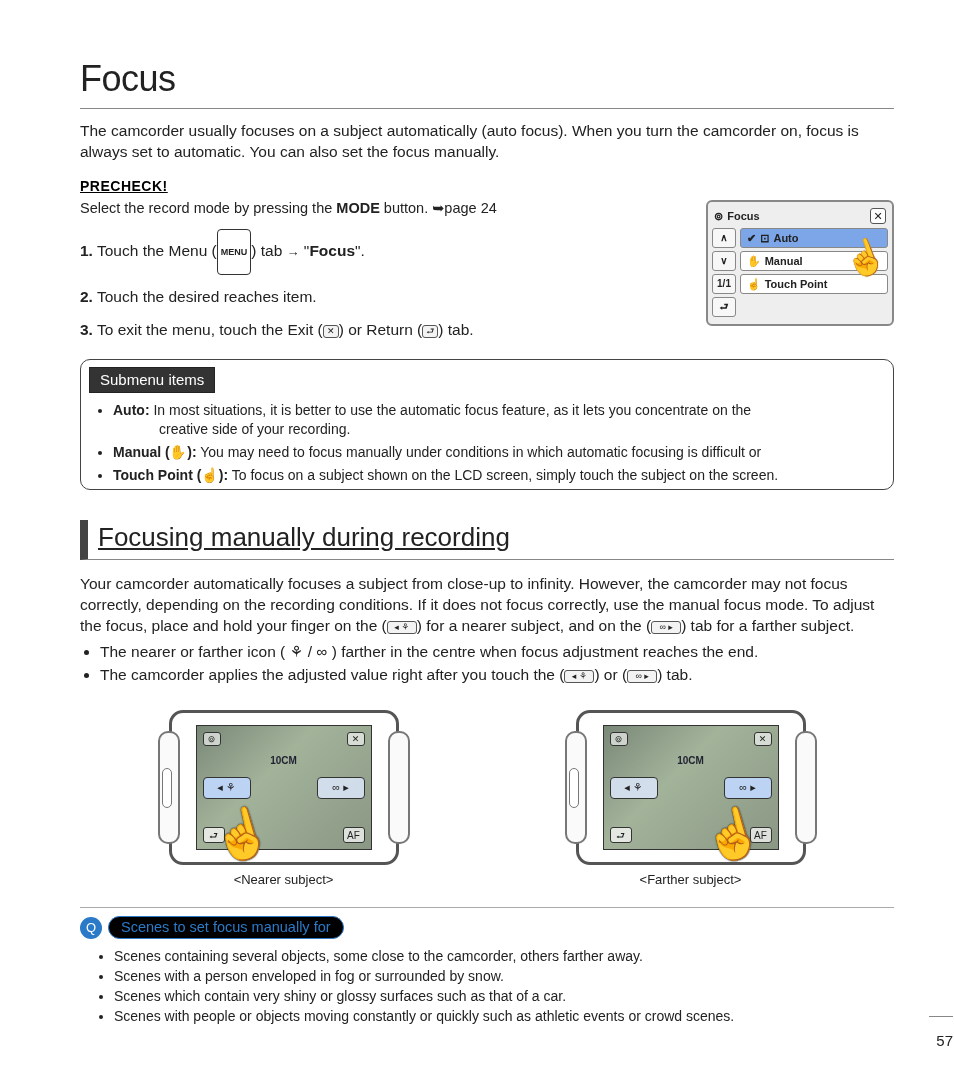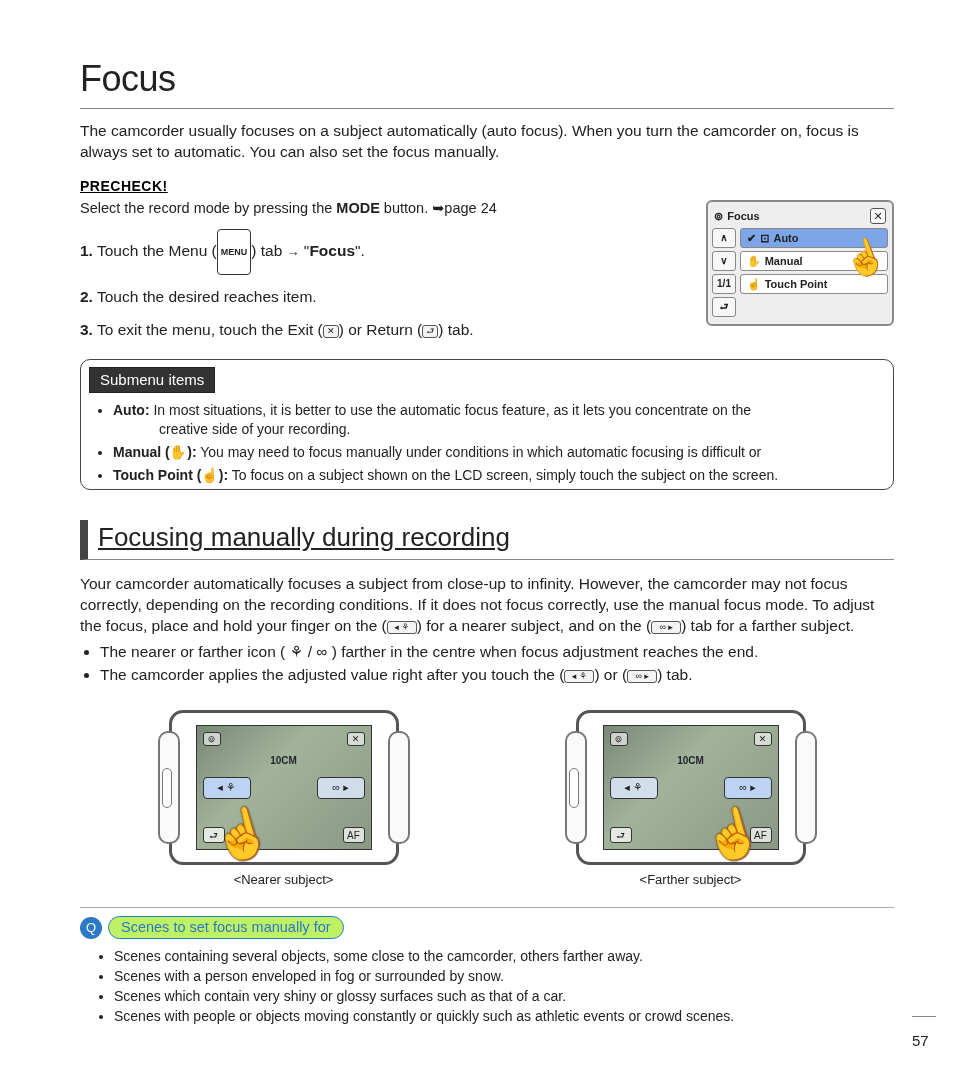--- a/index.html
+++ b/index.html
@@ -218,32 +218,32 @@
     display:inline-flex; align-items:center; gap:6px;
   }
   .scenes-badge .mag{
     width:22px; height:22px; border-radius:50%;
     background:#2a7ac8; color:#fff; display:flex; align-items:center; justify-content:center;
     font-size:13px;
   }
   .scenes-badge .pill{
     border:1.5px solid #2a7ac8; color:#2a7ac8; border-radius:12px;
     padding:1px 12px; font-size:14.5px; font-weight:500;
-    background:#bef264;
+    background:#000000;
   }
   .scenes-list{ list-style: disc; margin: 8px 0 0 34px; font-size:14px;}
   .scenes-list li{ margin-bottom:1px;}
 
   
   .pagenum{
-    position:absolute; right:18px; bottom:40px;
+    position:absolute; right:1px; bottom:40px;
     font-size:15px; color:#222;
     border-top:1px solid #888;
     padding-top:14px;
-    width:24px; text-align:left;
+    width:24px; text-align:right;
   }
   .bold{font-weight:bold;}
 </style>
 </head>
 <body>
 
 <h1>Focus</h1>
 
 <p class="intro">The camcorder usually focuses on a subject automatically (auto focus). When you turn the camcorder on, focus is always set to automatic. You can also set the focus manually.</p>
 

